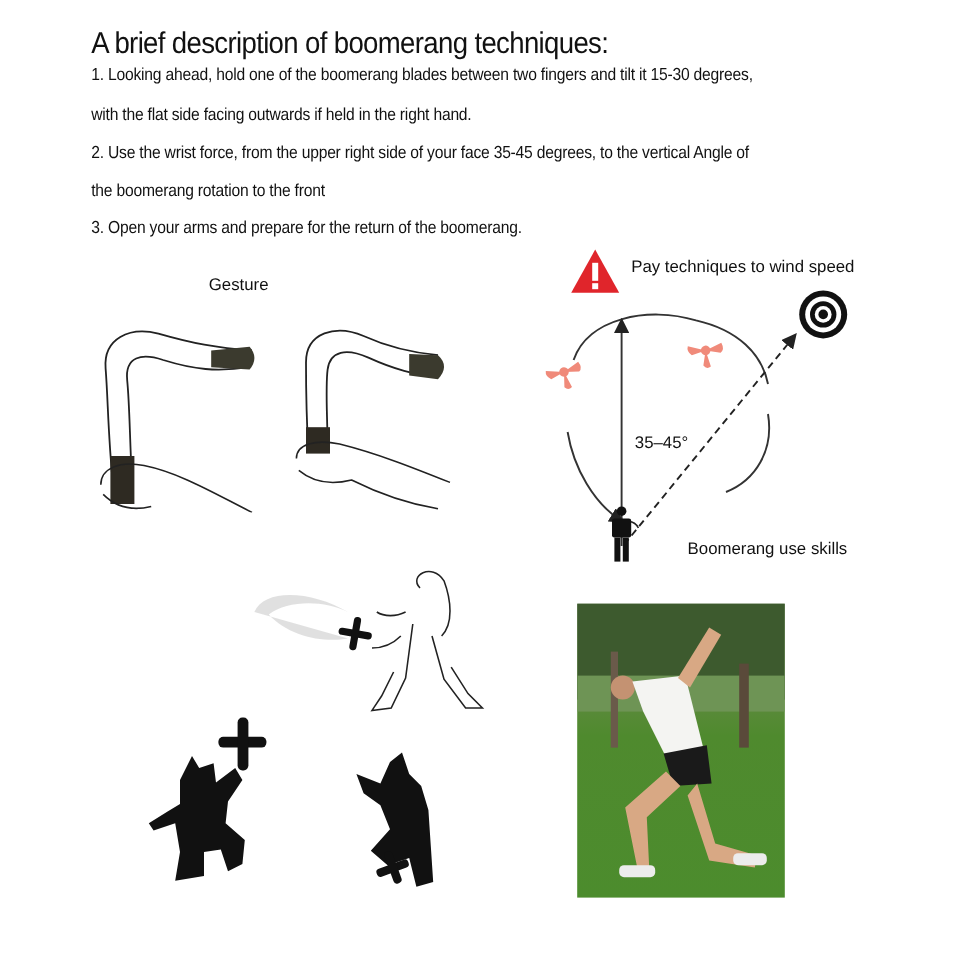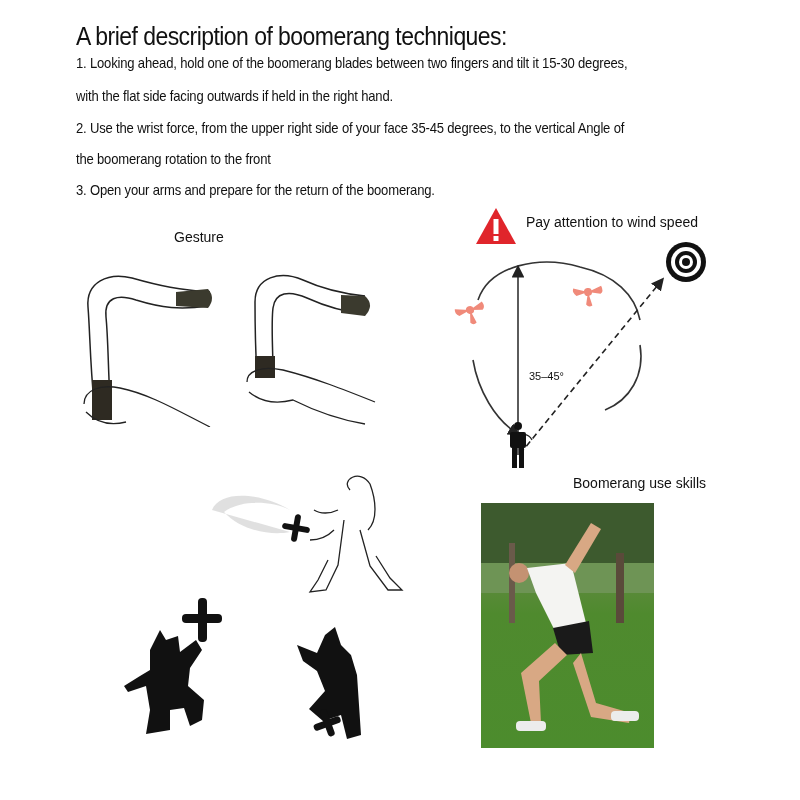--- a/index.html
+++ b/index.html
@@ -56,21 +56,21 @@
   </svg>
 </div>
 
 <div class="abs" style="left:474px; top:206px; width:44px; height:40px;">
   <svg width="44" height="40" viewBox="0 0 44 40">
     <polygon points="22,2 42,38 2,38" fill="#e0252b"></polygon>
     <rect x="19.5" y="13" width="5" height="15" fill="#fff"></rect>
     <rect x="19.5" y="30" width="5" height="5" fill="#fff"></rect>
   </svg>
 </div>
-<div class="abs label" style="left:526px; top:214px;">Pay attention to wind speed</div>
+<div class="abs label" style="left:526px; top:214px;">Pay techniques to wind speed</div>
 
 <div class="abs" style="left:440px; top:240px; width:280px; height:240px;">
   <svg width="280" height="240" viewBox="0 0 280 240">
     <defs>
       <marker id="arr" markerWidth="8" markerHeight="8" refX="6" refY="4" orient="auto">
         <path d="M0,0 L8,4 L0,8 Z" fill="#222"></path>
       </marker>
     </defs>
 
     <path d="M38 60 C50 25 100 15 140 27 C175 35 195 55 200 80" fill="none" stroke="#333" stroke-width="1.6"></path>
@@ -101,22 +101,22 @@
     </g>
 
     <g transform="translate(78,186)">
       <circle cx="0" cy="0" r="4" fill="#111"></circle>
       <rect x="-8" y="6" width="16" height="16" rx="2" fill="#111"></rect>
       <rect x="-6" y="22" width="5" height="20" fill="#111"></rect>
       <rect x="1" y="22" width="5" height="20" fill="#111"></rect>
     </g>
   </svg>
 </div>
-<div class="abs" style="left:529px; top:370px; font-size:11px;">35–45°</div>
-<div class="abs label" style="left:573px; top:449px;margin-top:26px;">Boomerang use skills</div>
+<div class="abs" style="left:529px; top:360px; font-size:14px;">35–45°</div>
+<div class="abs label" style="left:573px; top:449px;">Boomerang use skills</div>
 
 <div class="abs" style="left:210px; top:470px; width:200px; height:140px;">
   <svg width="200" height="140" viewBox="0 0 200 140">
     <path d="M2 40 C10 20 50 22 80 40 C60 30 30 30 14 42 C30 60 60 66 80 62" fill="#ddd" opacity="0.9"></path>
     <g transform="translate(86,58)">
       <rect x="-14" y="-3" width="28" height="6" rx="3" fill="#111" transform="rotate(10)"></rect>
       <rect x="-3" y="-14" width="6" height="28" rx="3" fill="#111" transform="rotate(10)"></rect>
     </g>
     <path d="M140 20 C130 10 150 -2 160 14 C166 30 168 50 158 60 M128 40 C120 44 110 44 104 40 M124 60 C118 66 110 70 100 70 M134 50 L128 95 L116 120 L100 122 L108 110 L118 90 M150 60 L160 96 L178 120 L192 120 L180 108 L166 86" fill="none" stroke="#222" stroke-width="1.3"></path>
   </svg>

